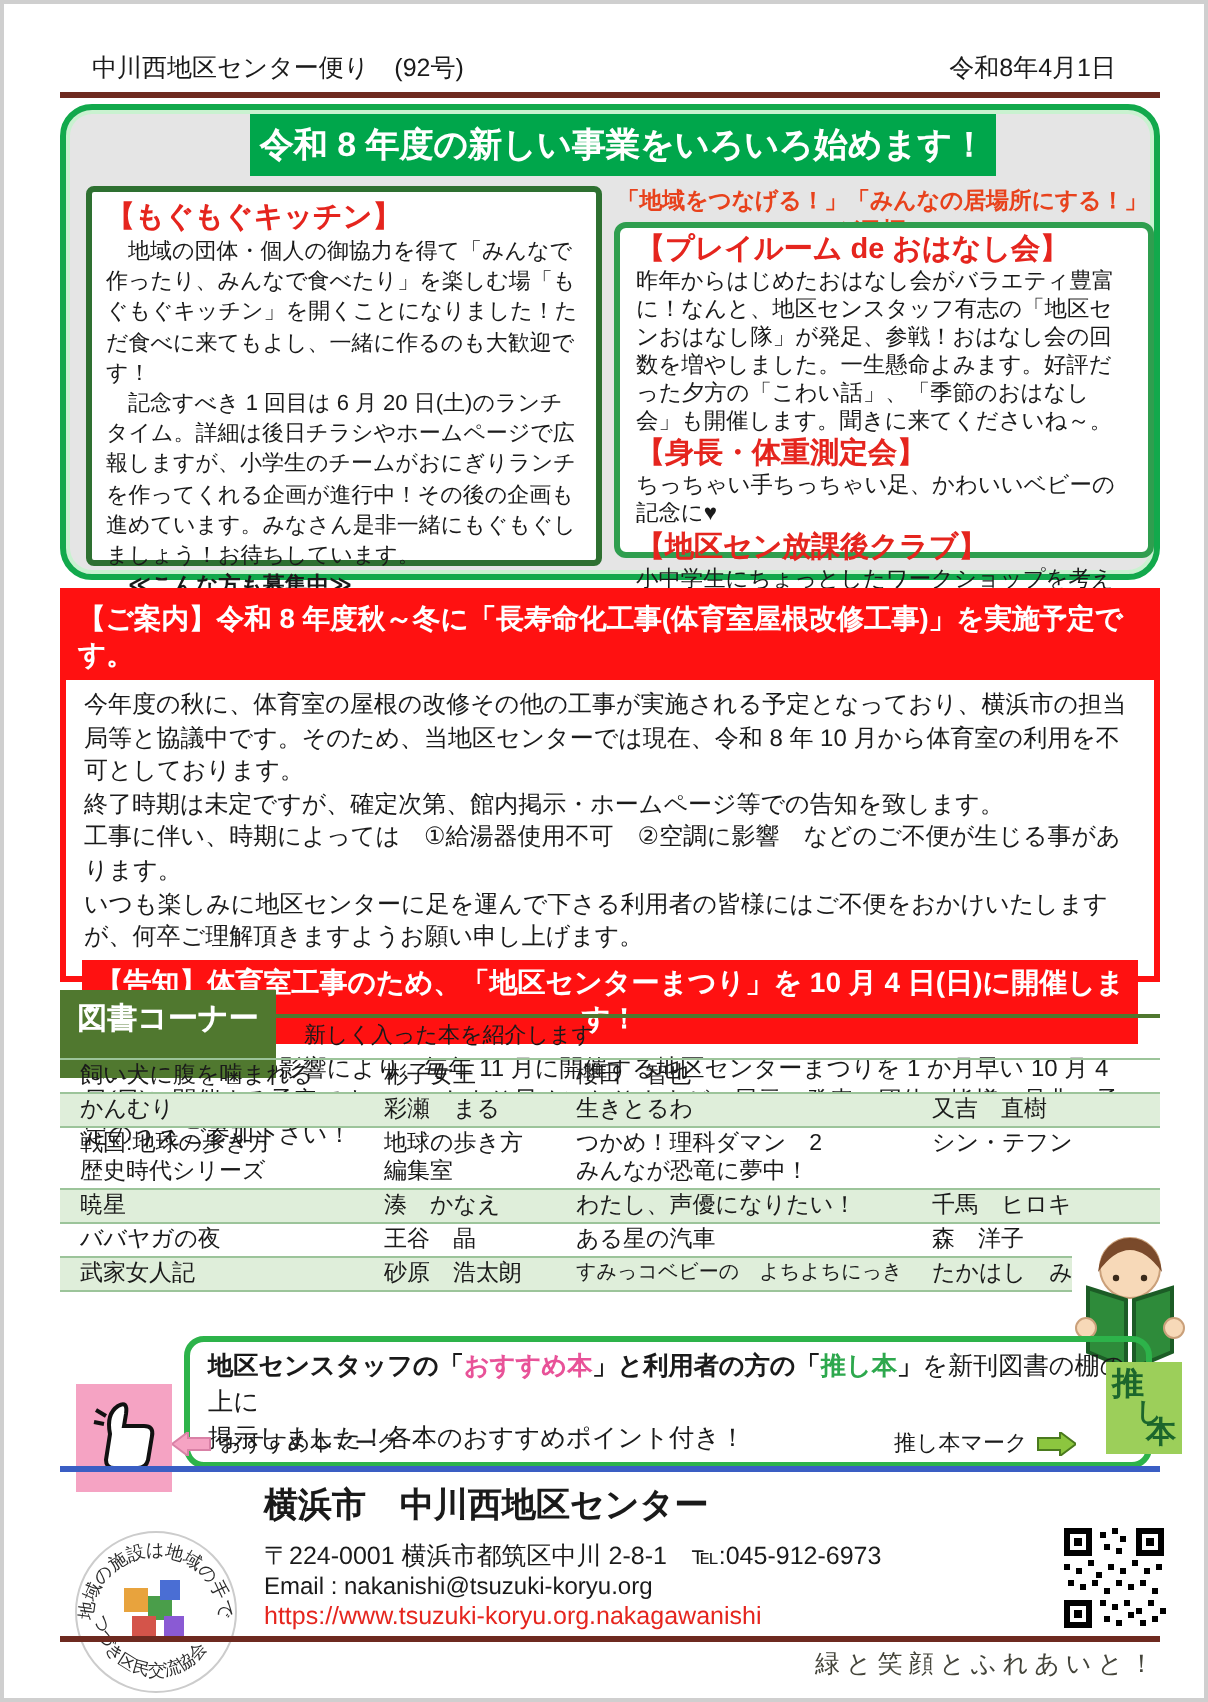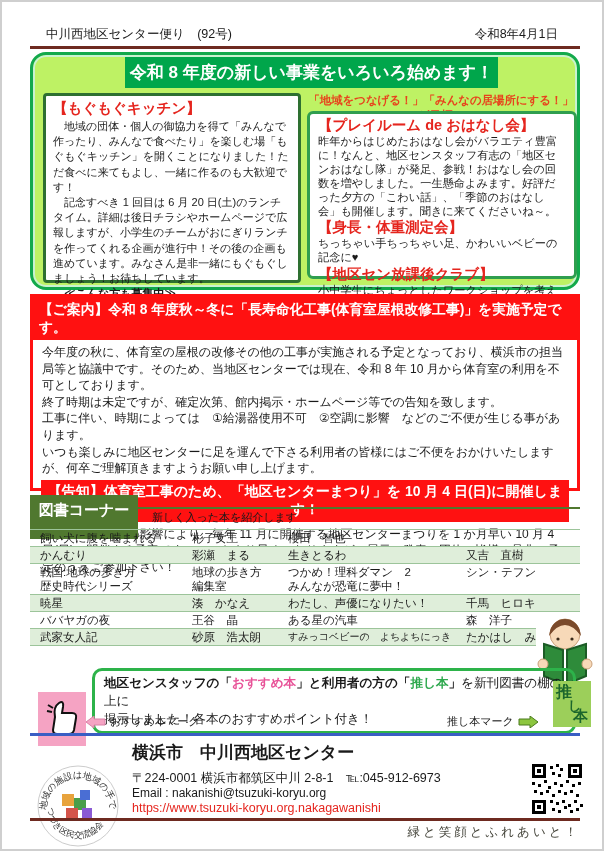--- a/index.html
+++ b/index.html
@@ -6,21 +6,21 @@
   html,body { background:#fff; }
   body { font-family:"Liberation Sans","DejaVu Sans",sans-serif; color:#1a1a1a; }
   .page { position:relative; width:604px; height:851px; background:#fff; border:2px solid #cfcfcf; overflow:hidden; }
 
   
   .hdr { position:absolute; top:24px; left:30px; right:30px; display:flex; justify-content:space-between; font-size:12.5px; padding:0 14px; }
   .rule-maroon { position:absolute; left:28px; width:550px; height:3px; background:#6e2a20; }
   .rule1 { top:44px; } .rule2 { top:816px; }
 
   
-  .green-wrap { position:absolute; top:50px; left:28px; width:550px; height:238px; background:#bef264; border:3px solid #12a94c; border-radius:16px; box-shadow:inset 0 0 0 2px #c9f2d0; }
+  .green-wrap { position:absolute; top:50px; left:28px; width:550px; height:238px; background:#e5e5e5; border:3px solid #12a94c; border-radius:16px; box-shadow:inset 0 0 0 2px #c9f2d0; }
   .main-banner { position:absolute; top:2px; left:92px; width:373px; height:31px; background:#00a64b; color:#fff; font-weight:bold; font-size:17px; text-align:center; line-height:31px; }
   .kitchen-box { position:absolute; left:10px; top:38px; width:258px; height:190px; background:#fff; border:3px solid #2e7031; border-radius:4px; padding:3px 7px; }
   .kitchen-box h2 { font-size:14.5px; color:#e5251e; margin-bottom:1px; }
   .kitchen-box p { font-size:11px; line-height:15.2px; }
   .goal-banner { position:absolute; left:272px; top:38px; width:272px; text-align:center; font-size:11.4px; font-weight:bold; color:#e8421c; }
   .right-box { position:absolute; left:274px; top:56px; width:270px; height:168px; background:#fff; border:3px solid #2f9e4f; border-radius:6px; padding:2px 8px; }
   .right-box h2 { font-size:14.5px; color:#e5251e; line-height:19px; }
   .right-box p { font-size:11.2px; line-height:13.9px; }
 
   

